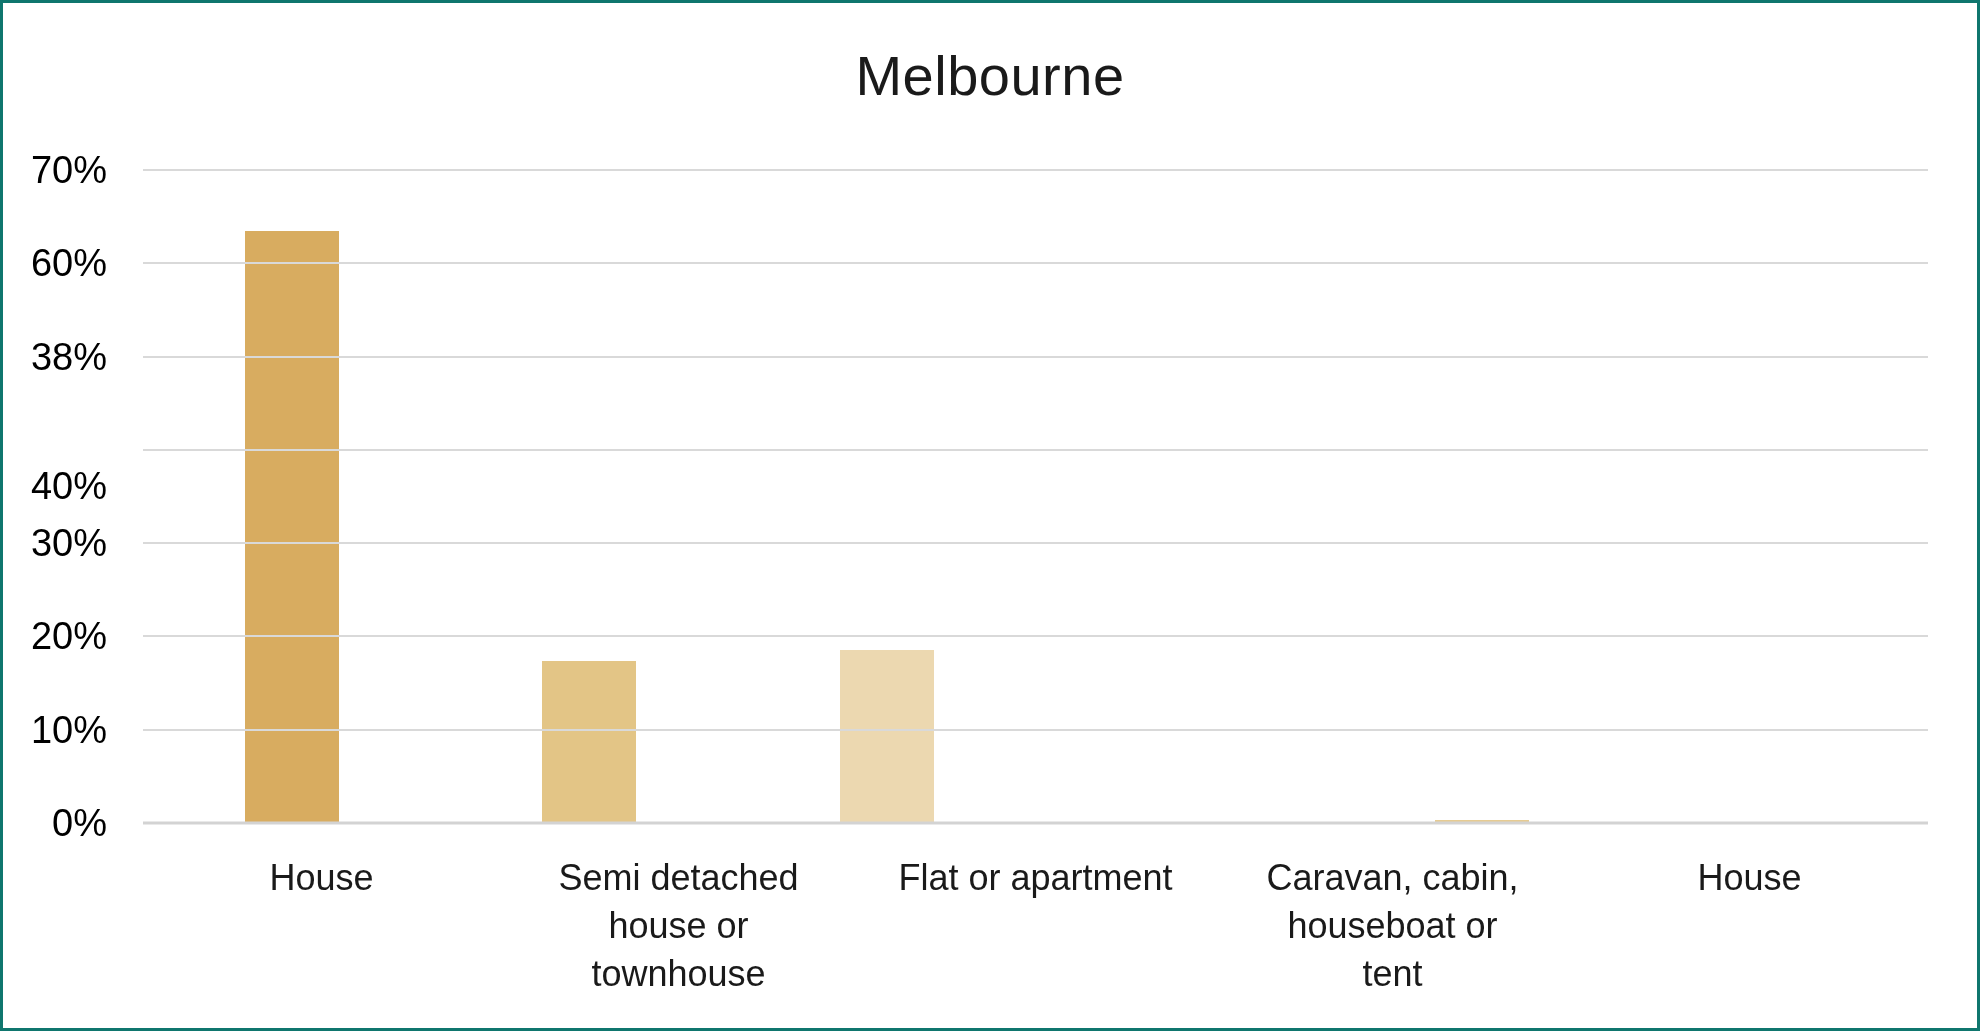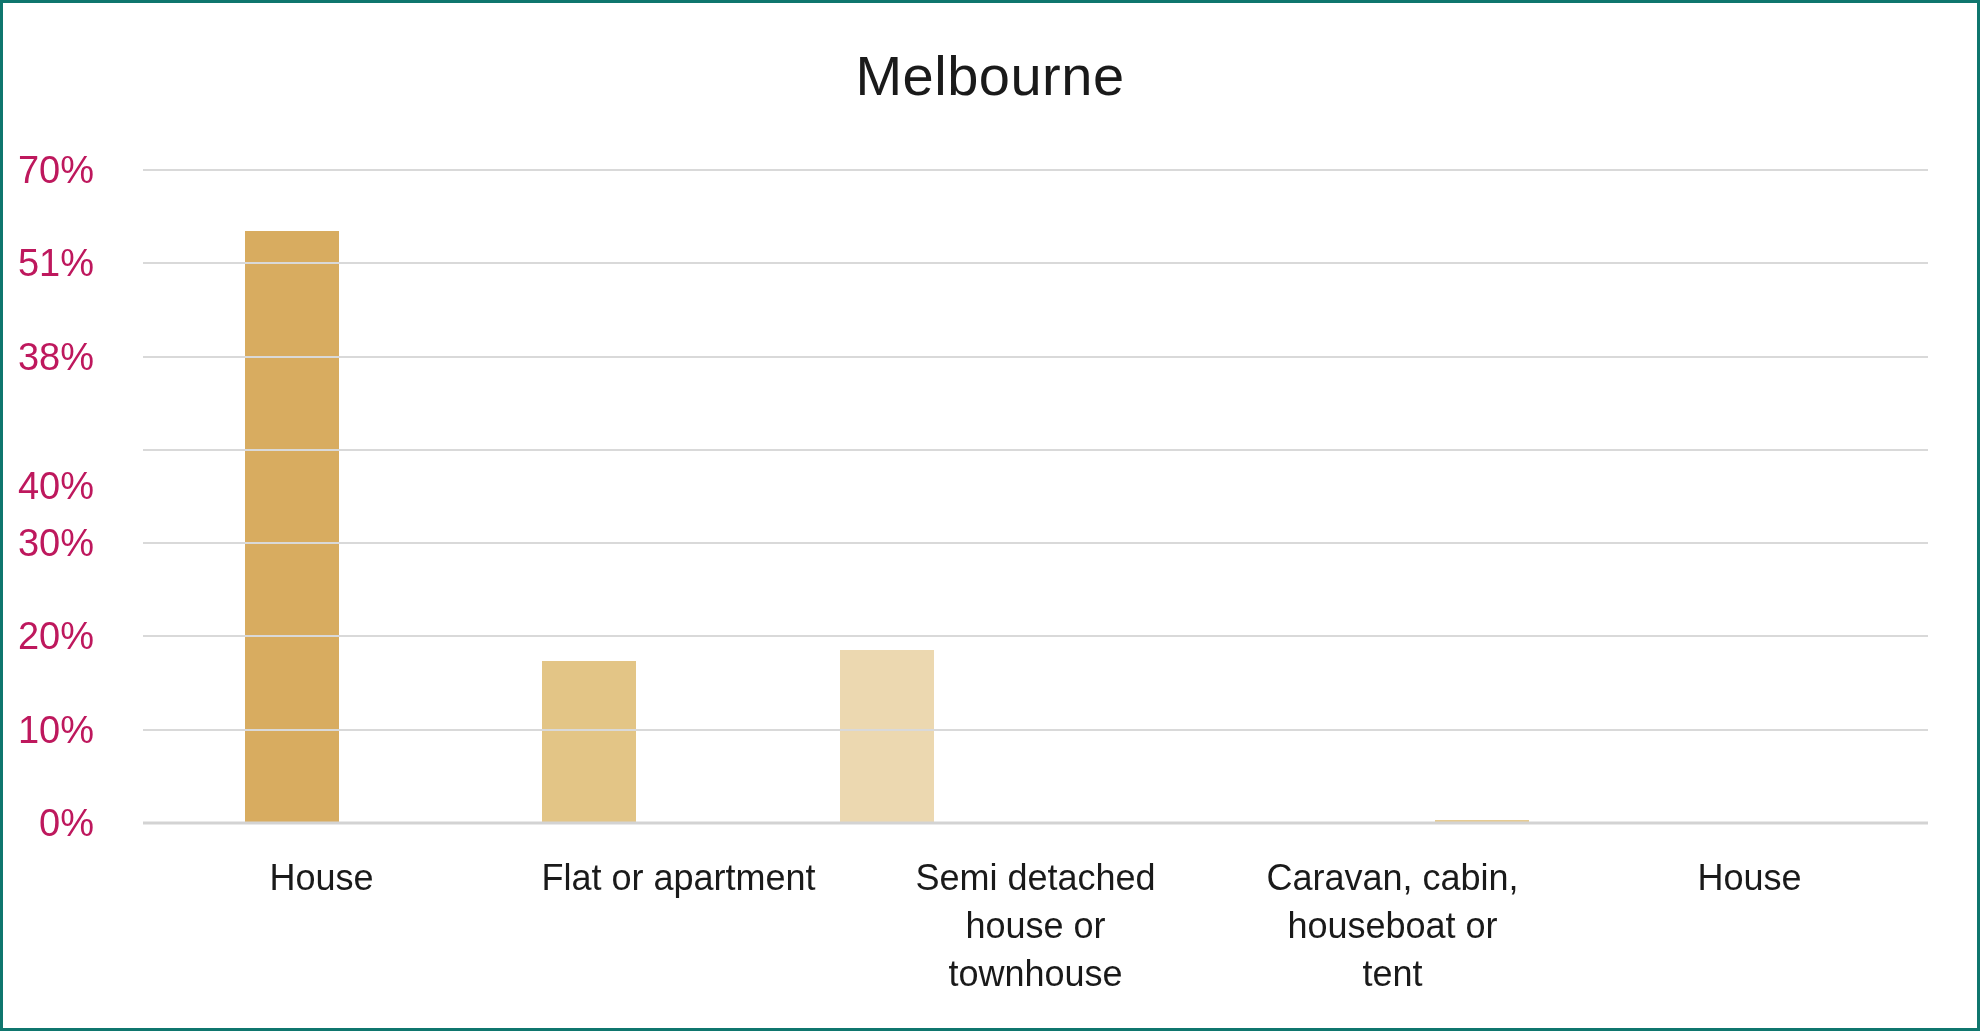--- a/index.html
+++ b/index.html
@@ -47,24 +47,24 @@
   }
   .y-axis {
     position: absolute;
     left: 0;
     top: 167px;
     width: 108px;
     height: 653px;
   }
   .ylabel {
     position: absolute;
-    right: 17px;
+    right: 4px;
     transform: translateY(-50%);
     font-size: 38px;
-    color: #be185d;
+    color: #000000;
     white-space: nowrap;
   }
   .bars {
     position: absolute;
     left: 0;
     top: 0;
     width: 100%;
     height: 100%;
     display: flex;
   }
@@ -100,21 +100,21 @@
 <div class="frame">
   <div class="chart-title">Melbourne</div>
 
   <div class="y-axis">
       <div class="ylabel" style="top: 100%;">0%</div>
       <div class="ylabel" style="top: 85.7143%;">10%</div>
       <div class="ylabel" style="top: 71.4286%;">20%</div>
       <div class="ylabel" style="top: 57.1429%;">30%</div>
       <div class="ylabel" style="top: 42.8571%; margin-top: 36px;">40%</div>
       <div class="ylabel" style="top: 28.5714%;">38%</div>
-      <div class="ylabel" style="top: 14.2857%;">51%</div>
+      <div class="ylabel" style="top: 14.2857%;">60%</div>
       <div class="ylabel" style="top: 0%;">70%</div>
     </div>
 
   <div class="plot">
     <div class="bars">
         <div class="slot">
           <div class="bar" style="height: 90.7143%; background: rgb(216, 172, 96);"></div>
         </div>
         <div class="slot">
           <div class="bar" style="height: 24.8571%; background: rgb(227, 197, 134);"></div>
@@ -137,22 +137,22 @@
       <div class="gridline" style="top: 71.4286%; background: rgb(217, 217, 217);"></div>
       <div class="gridline" style="top: 57.1429%; background: rgb(217, 217, 217);"></div>
       <div class="gridline" style="top: 42.8571%; background: rgb(217, 217, 217);"></div>
       <div class="gridline" style="top: 28.5714%; background: rgb(217, 217, 217);"></div>
       <div class="gridline" style="top: 14.2857%; background: rgb(217, 217, 217);"></div>
       <div class="gridline" style="top: 0%; background: rgb(217, 217, 217);"></div>
     </div>
 
   <div class="x-labels">
       <div class="xlabel">House</div>
-      <div class="xlabel">Flat or apartment</div>
       <div class="xlabel">Semi detached
 house or
 townhouse</div>
+      <div class="xlabel">Flat or apartment</div>
       <div class="xlabel">Caravan, cabin,
 houseboat or
 tent</div>
       <div class="xlabel">House</div>
     </div>
 </div>
 
 </body></html>

